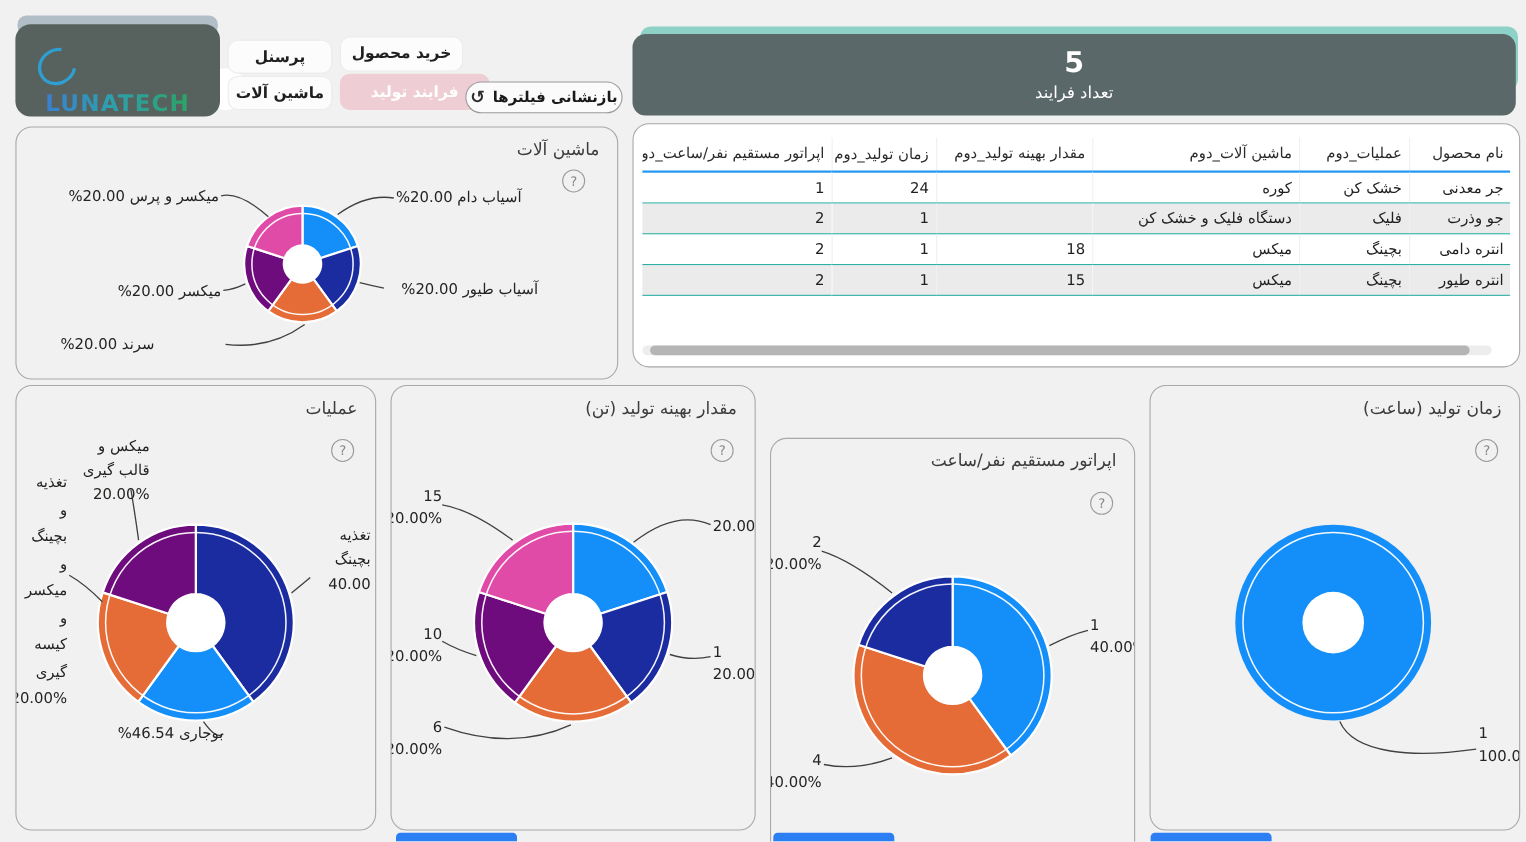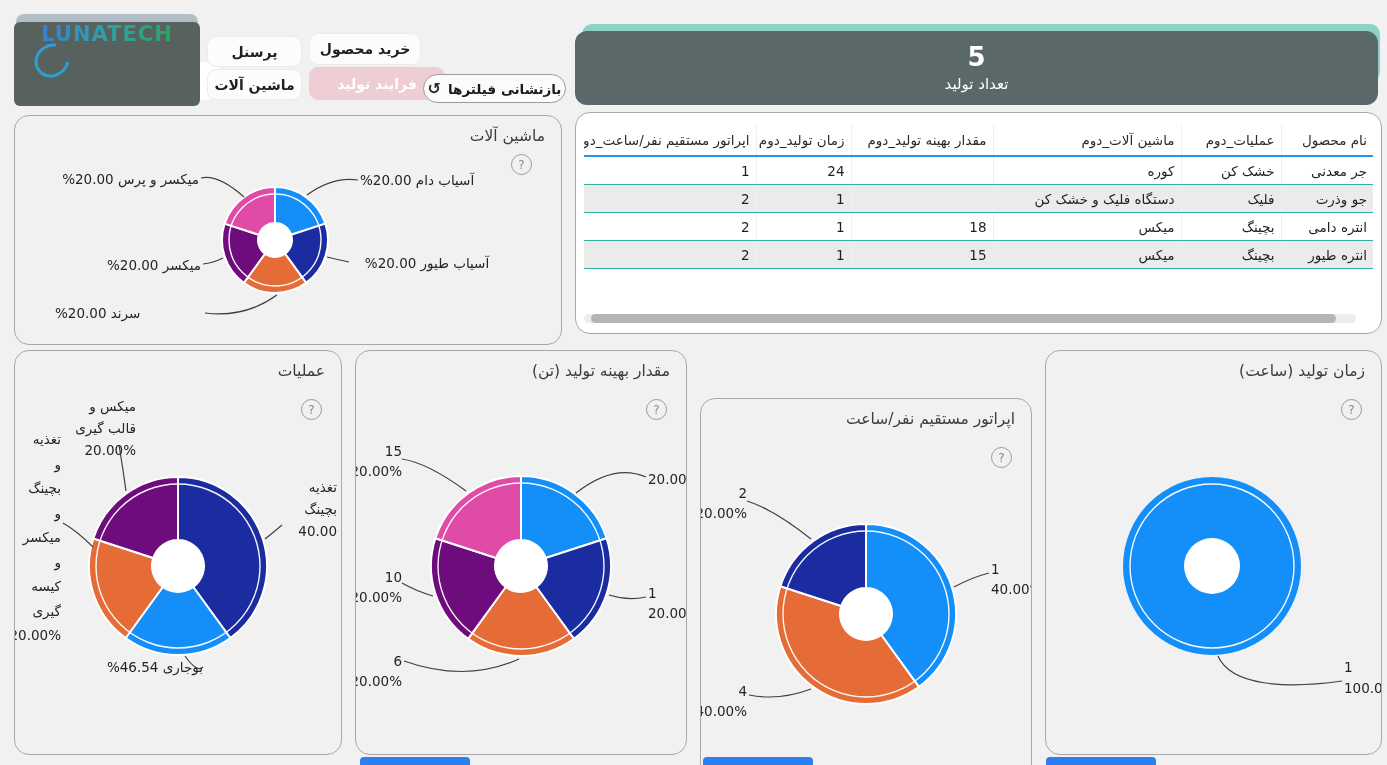--- a/index.html
+++ b/index.html
@@ -7,22 +7,22 @@
     width:1387px;height:765px;position:relative;overflow:hidden;
     background:#f0f1f0;
     font-family:"DejaVu Sans", sans-serif;
     color:#252423;
   }
   .abs{position:absolute;}
   
   .logo-wrap{left:14px;top:14px;width:188px;height:92px;}
   .logo-topbar{left:2px;top:0;width:182px;height:18px;background:#b2bec7;border-radius:8px;}
   .logo-peek-circle{left:172px;top:48px;width:38px;height:38px;background:#ffffff;border-radius:50%;}
-  .logo-card{left:0;top:8px;width:186px;height:84px;background:#57625f;border-radius:6px;z-index:2;
-             display:flex;align-items:flex-start;justify-content:center;}
+  .logo-card{left:0;top:8px;width:186px;height:84px;background:#57625f;border-radius:14px;z-index:2;
+             display:flex;align-items:flex-end;justify-content:center;}
   .logo-text{
     font-size:21px;font-weight:bold;letter-spacing:1px;color:#2fa0a8;
     background:linear-gradient(90deg,#3a7fd0 0%,#2e9fae 45%,#2ba465 100%);
   }
   @supports ((-webkit-background-clip: text) or (background-clip: text)){
     .logo-text{-webkit-background-clip:text;background-clip:text;color:transparent;}
   }
   .logo-ring{left:20px;top:30px;width:30px;height:27px;border:3px solid #2e9fd0;
              border-right-color:transparent;border-radius:50%;transform:rotate(-35deg);z-index:3;}
   
@@ -91,21 +91,21 @@
 <button class="abs tab active" style="left:309px;top:67px;width:136px;height:33px;">فرایند تولید</button>
 
 <button class="abs pill" style="left:423px;top:74px;width:143px;height:29px;">
   <span class="reset-glyph">↺</span>
   <span class="pill-label">بازنشانی فیلترها</span>
 </button>
 
 <div class="abs kpi-teal"></div>
 <div class="abs kpi-card">
   <div class="kpi-value">5</div>
-  <div class="kpi-label">تعداد تولید</div>
+  <div class="kpi-label">تعداد فرایند</div>
 </div>
 
 <div class="abs card table-card">
   <div class="tbl-wrap">
     <table class="pbi" style="width: 810px;">
         <colgroup>
           <col style="width: 92px;">
           <col style="width: 100px;">
           <col style="width: 188px;">
           <col style="width: 142px;">

